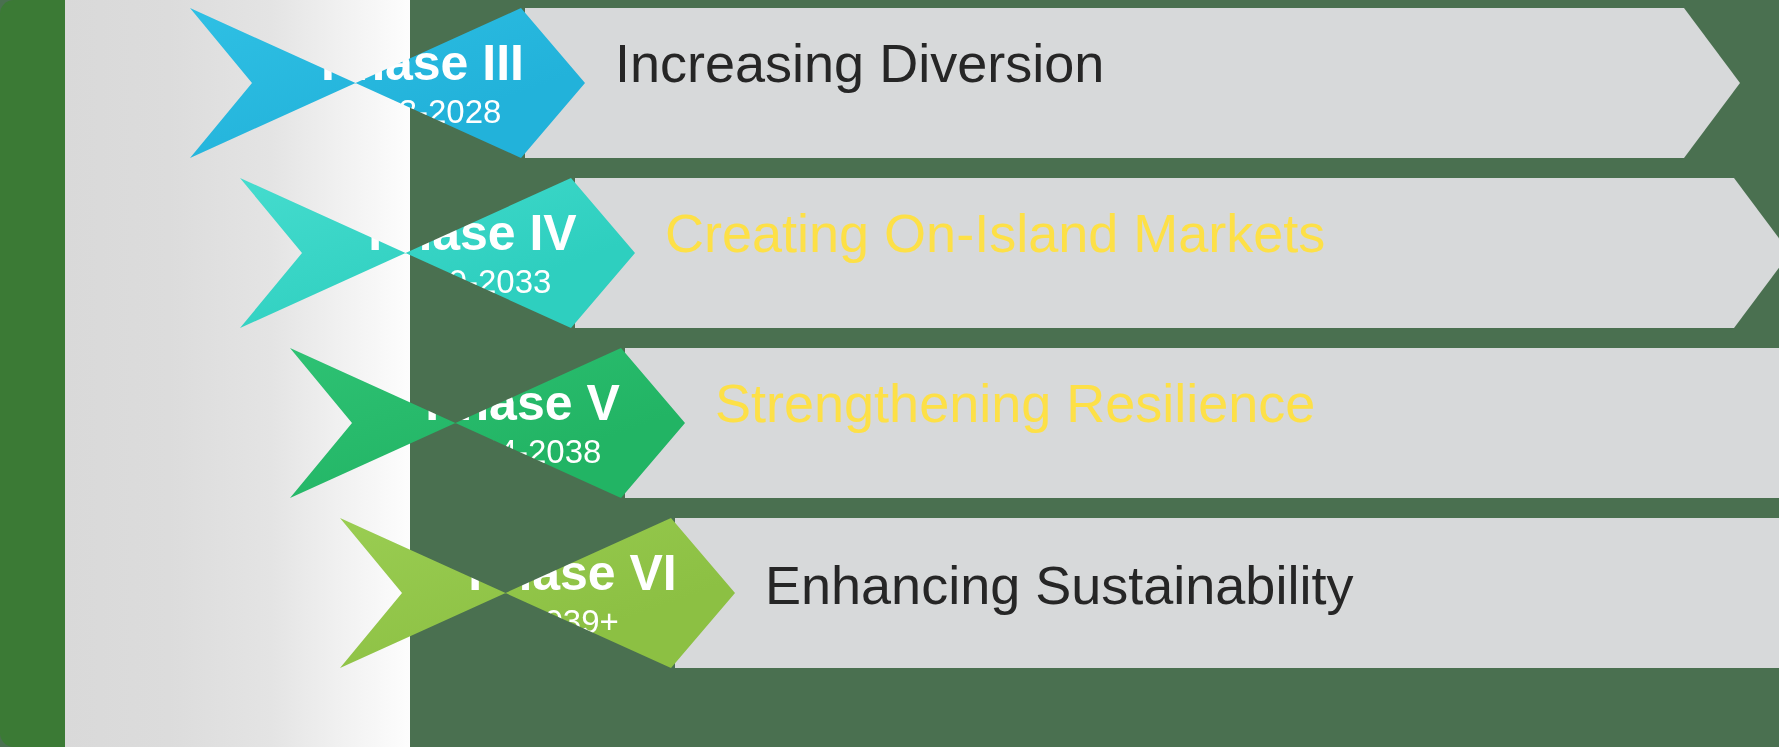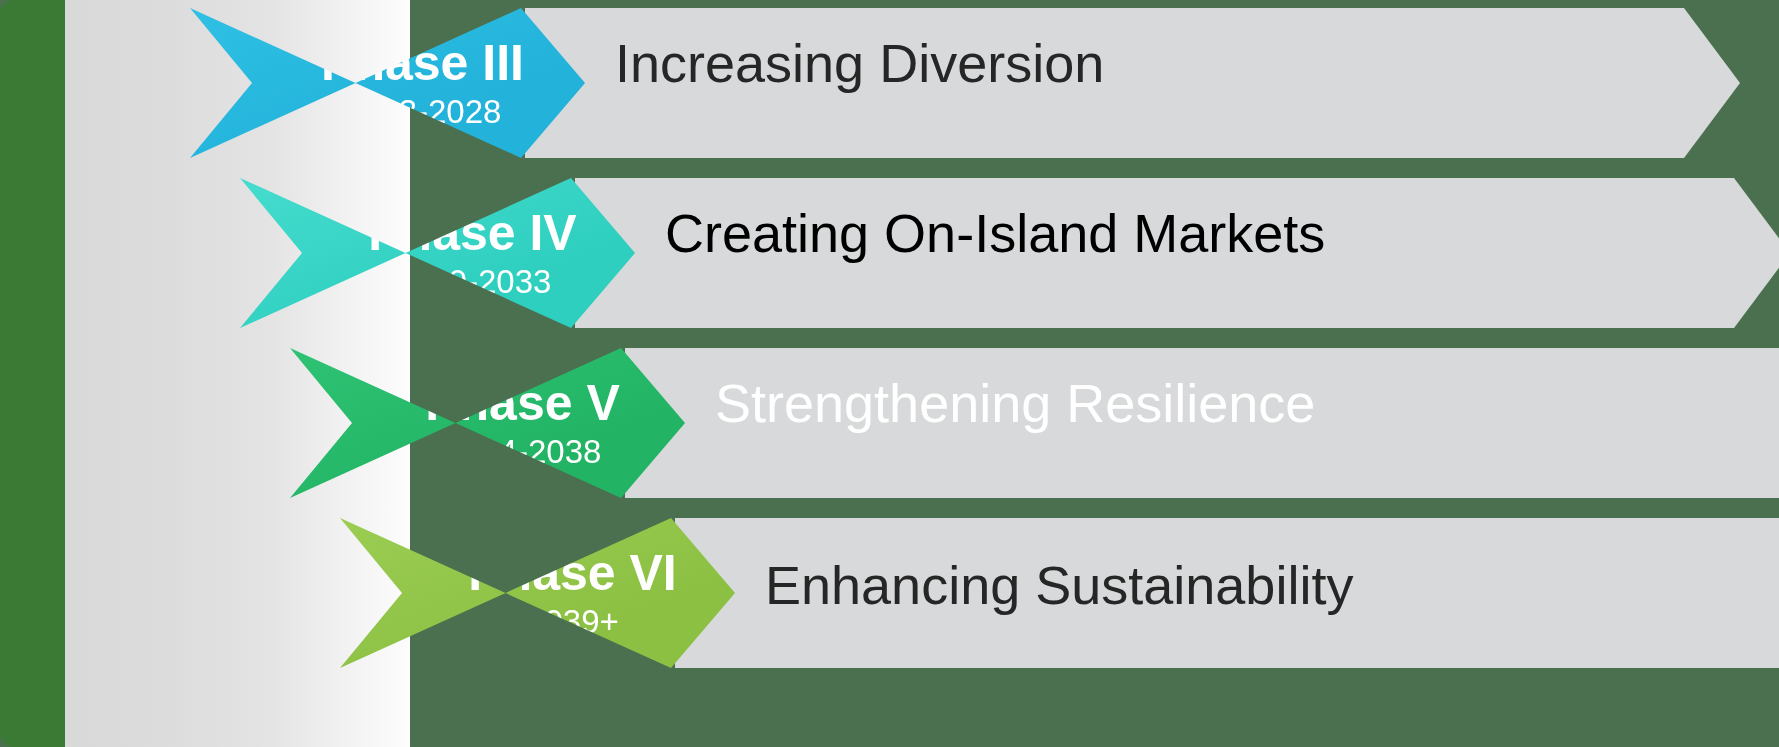--- a/index.html
+++ b/index.html
@@ -45,31 +45,31 @@
         <div class="band-label" style="left: 615px; top: 8px; color: rgb(38, 38, 38);">Increasing Diversion</div>
         <div class="chev" style="left: 190px; top: 8px; width: 395px; background: linear-gradient(160deg, rgb(47, 192, 228) 0%, rgb(34, 178, 218) 70%);">
           <div class="chev-inner">
             <div class="chev-title">Phase III</div>
             <div class="chev-years">2023-2028</div>
           </div>
         </div>
       </div>
       <div class="row" style="top: 0px;">
         <div class="band-clip" style="left: 575px; top: 178px; width: 1215px; background: rgb(215, 217, 218);"></div>
-        <div class="band-label" style="left: 665px; top: 178px; color: #000000;">Creating On-Island Markets</div>
+        <div class="band-label" style="left: 665px; top: 178px; color: #fde047;">Creating On-Island Markets</div>
         <div class="chev" style="left: 240px; top: 178px; width: 395px; background: linear-gradient(160deg, rgb(69, 220, 206) 0%, rgb(46, 207, 191) 70%);">
           <div class="chev-inner">
             <div class="chev-title">Phase IV</div>
             <div class="chev-years">2029-2033</div>
           </div>
         </div>
       </div>
       <div class="row" style="top: 0px;">
         <div class="band-clip" style="left: 625px; top: 348px; width: 1215px; background: rgb(215, 217, 218);"></div>
-        <div class="band-label" style="left: 715px; top: 348px; color: #ffffff;">Strengthening Resilience</div>
+        <div class="band-label" style="left: 715px; top: 348px; color: #fde047;">Strengthening Resilience</div>
         <div class="chev" style="left: 290px; top: 348px; width: 395px; background: linear-gradient(160deg, rgb(46, 194, 116) 0%, rgb(34, 180, 100) 70%);">
           <div class="chev-inner">
             <div class="chev-title">Phase V</div>
             <div class="chev-years">2034-2038</div>
           </div>
         </div>
       </div>
       <div class="row" style="top: 0px;">
         <div class="band-clip" style="left: 675px; top: 518px; width: 1215px; background: rgb(215, 217, 218);"></div>
         <div class="band-label" style="left: 765px; top: 518px; color: rgb(38, 38, 38); margin-top: 12px;">Enhancing Sustainability</div>

